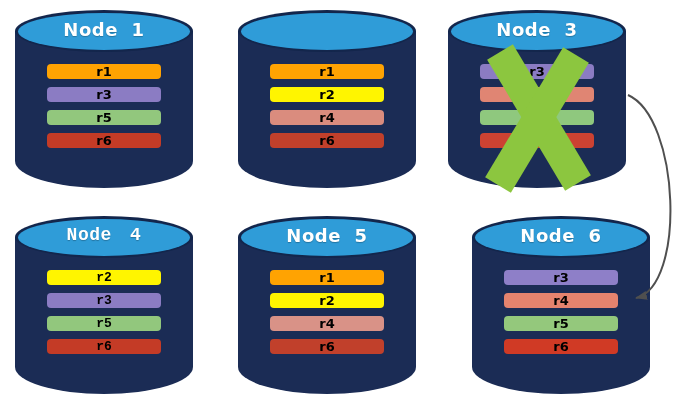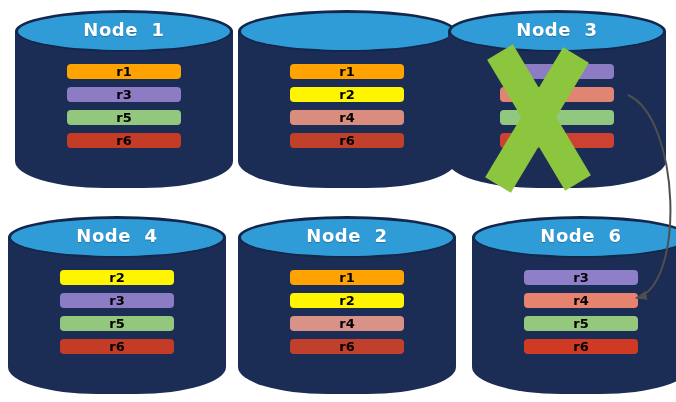--- a/index.html
+++ b/index.html
@@ -1,23 +1,23 @@
 <!DOCTYPE html>
 <html><head>
 <meta charset="utf-8">
 <style>
   html, body { margin: 0; padding: 0; background: #ffffff; }
   body { font-family: "DejaVu Sans", "Liberation Sans", sans-serif; }
   .canvas { position: relative; width: 676px; height: 402px; background: #ffffff; overflow: hidden; }
 
-  .node { position: absolute; width: 178px; height: 178px; padding-left: 40px; }
+  .node { position: absolute; width: 178px; height: 178px; }
   .node-1 { left: 15px;  top: 10px;  }
   .node-2 { left: 238px; top: 10px;  }
   .node-3 { left: 448px; top: 10px;  }
-  .node-4 { left: 8px;  top: 216px; }
+  .node-4 { left: 15px;  top: 216px; font-family: Liberation Mono, monospace; }
   .node-5 { left: 238px; top: 216px; }
   .node-6 { left: 452px; top: 216px; margin-left: 20px; }
 
   .cyl-body {
     position: absolute; left: 0; right: 0; top: 21px; bottom: 0;
     background: #1B2C55;
     border-radius: 0 0 89px 89px / 0 0 27px 27px;
   }
   .cyl-rim {
     position: absolute; left: 0; right: 0; top: 0; height: 42px;
@@ -134,21 +134,21 @@
       <div class="bar" style="background-color: rgb(196, 59, 38);">
           <span class="bar-label">r6</span>
         </div>
     </div>
   </div>
 
   <div class="node node-5">
     <div class="cyl-body" style="background-color: rgb(27, 44, 85);"></div>
     <div class="cyl-rim" style="background-color: rgb(19, 38, 76);"></div>
     <div class="cyl-top" style="background-color: rgb(47, 156, 216);"></div>
-    <div class="node-title">Node 2</div>
+    <div class="node-title">Node 5</div>
     <div class="bars">
       <div class="bar" style="background-color: rgb(255, 163, 2);">
           <span class="bar-label">r1</span>
         </div>
       <div class="bar" style="background-color: rgb(255, 245, 0);">
           <span class="bar-label">r2</span>
         </div>
       <div class="bar" style="background-color: rgb(217, 146, 135);">
           <span class="bar-label">r4</span>
         </div>

